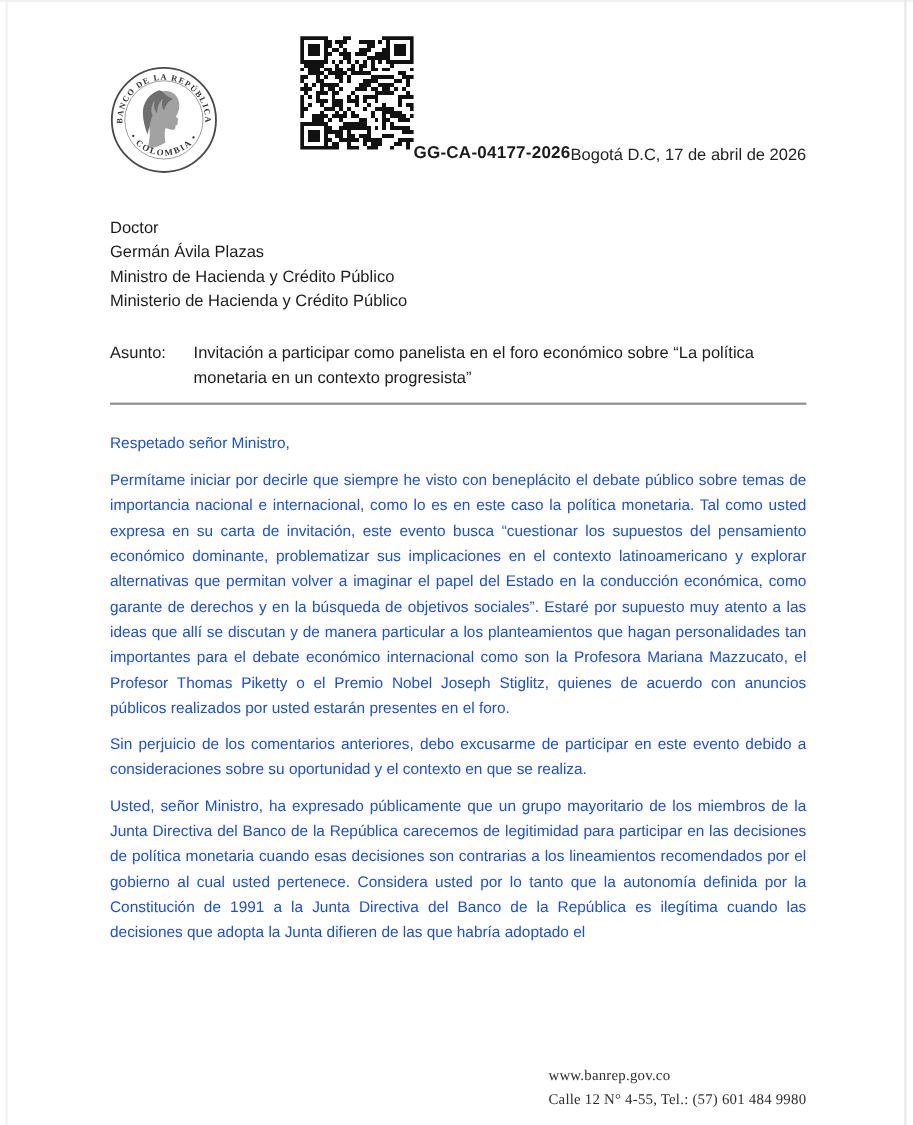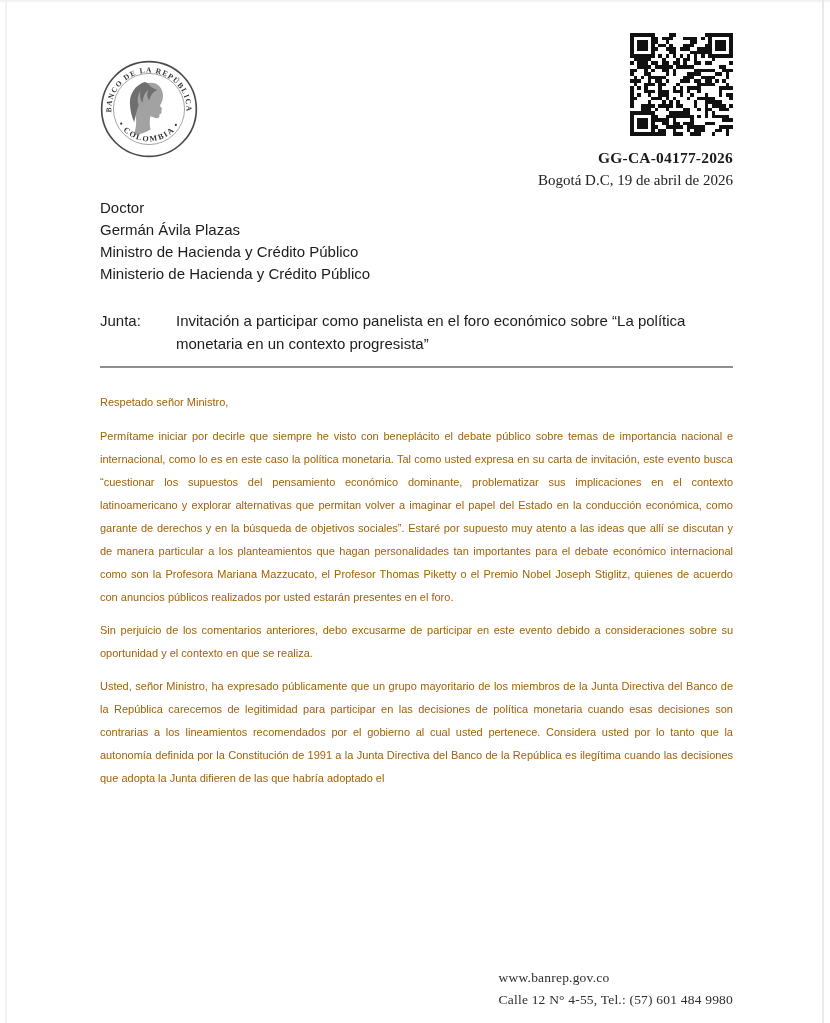--- a/index.html
+++ b/index.html
@@ -11,42 +11,42 @@
   
   .edge { position:absolute; background:#e9e9e9; }
   .edge-left  { left:5px; top:0; bottom:0; width:2px; background:#f1f1f1; }
   .edge-right { right:6px; top:0; bottom:0; width:2px; }
   .edge-top   { left:0; right:0; top:0; height:2px; background:#f2f2f2; }
 
   .seal { position:absolute; left:100px; top:60px; width:98px; height:98px; }
 
   .header-right {
     position:absolute; right:97px; top:33px;
-    display:flex; flex-direction:column; align-items:flex-end; text-align:right;font-family:Liberation Serif, serif;
+    display:flex; flex-direction:row; align-items:flex-end; text-align:right;
   }
   .qr { width:103px; height:103px; margin-bottom:13px; }
   .qr svg { width:100%; height:100%; shape-rendering:crispEdges; }
   .ref-number { font-size:15.5px; font-weight:bold; color:#1b1b1b; letter-spacing:.2px; }
   .date-line  { font-size:15px; margin-top:5px; color:#222; }
 
   .recipient { position:absolute; left:100px; top:197px; font-size:15px; line-height:22px; color:#1c1c1c; }
   .recipient span { display:block; }
 
   .subject {
     position:absolute; left:100px; top:309px; width:633px;
     font-size:15px; line-height:23px; color:#1c1c1c;
   }
   .subject-row { display:flex; }
   .subject-label { width:76px; flex:0 0 76px; }
   .subject-text { flex:1; }
   .subject-rule { border:none; border-top:2px solid #8f8f8f; margin:11px 0 0 0; }
 
   .letter-body {
     position:absolute; left:100px; top:391px; width:633px;
-    font-size:11px; line-height:23px; color:#a16207;
+    font-size:14px; line-height:23px; color:#1d4ed8;
   }
   .letter-body .salutation { margin:0 0 11px 0; }
   .letter-body p.para { margin:0 0 10px 0; text-align:justify; }
 
   .footer {
     position:absolute; right:97px; bottom:12px; text-align:left;
     font-family:"Liberation Serif", serif; font-size:13.5px; line-height:22px; color:#2e2e2e;
     letter-spacing:.2px;
   }
   .footer span { display:block; }
@@ -513,33 +513,33 @@
         <rect x="13" y="28" width="1" height="1"></rect>
         <rect x="14" y="28" width="1" height="1"></rect>
         <rect x="17" y="28" width="1" height="1"></rect>
         <rect x="18" y="28" width="1" height="1"></rect>
         <rect x="19" y="28" width="1" height="1"></rect>
         <rect x="23" y="28" width="1" height="1"></rect>
         <rect x="27" y="28" width="1" height="1"></rect>
       </svg>
   </div>
   <div class="ref-number">GG-CA-04177-2026</div>
-  <div class="date-line">Bogotá D.C, 19 de abril de 2026</div>
+  <div class="date-line">Bogotá D.C, 17 de abril de 2026</div>
 </div>
 
 <div class="recipient">
   <span>Doctor</span>
   <span>Germán Ávila Plazas</span>
   <span>Ministro de Hacienda y Crédito Público</span>
   <span>Ministerio de Hacienda y Crédito Público</span>
 </div>
 
 <div class="subject">
   <div class="subject-row">
-    <div class="subject-label">Junta:</div>
+    <div class="subject-label">Asunto:</div>
     <div class="subject-text">Invitación a participar como panelista en el foro económico sobre “La política monetaria en un contexto progresista”</div>
   </div>
   <hr class="subject-rule">
 </div>
 
 <div class="letter-body">
   <p class="salutation">Respetado señor Ministro,</p>
   <p class="para">Permítame iniciar por decirle que siempre he visto con beneplácito el debate público sobre temas de importancia nacional e internacional, como lo es en este caso la política monetaria. Tal como usted expresa en su carta de invitación, este evento busca “cuestionar los supuestos del pensamiento económico dominante, problematizar sus implicaciones en el contexto latinoamericano y explorar alternativas que permitan volver a imaginar el papel del Estado en la conducción económica, como garante de derechos y en la búsqueda de objetivos sociales”. Estaré por supuesto muy atento a las ideas que allí se discutan y de manera particular a los planteamientos que hagan personalidades tan importantes para el debate económico internacional como son la Profesora Mariana Mazzucato, el Profesor Thomas Piketty o el Premio Nobel Joseph Stiglitz, quienes de acuerdo con anuncios públicos realizados por usted estarán presentes en el foro.</p>
   <p class="para">Sin perjuicio de los comentarios anteriores, debo excusarme de participar en este evento debido a consideraciones sobre su oportunidad y el contexto en que se realiza.</p>
   <p class="para">Usted, señor Ministro, ha expresado públicamente que un grupo mayoritario de los miembros de la Junta Directiva del Banco de la República carecemos de legitimidad para participar en las decisiones de política monetaria cuando esas decisiones son contrarias a los lineamientos recomendados por el gobierno al cual usted pertenece. Considera usted por lo tanto que la autonomía definida por la Constitución de 1991 a la Junta Directiva del Banco de la República es ilegítima cuando las decisiones que adopta la Junta difieren de las que habría adoptado el</p>

